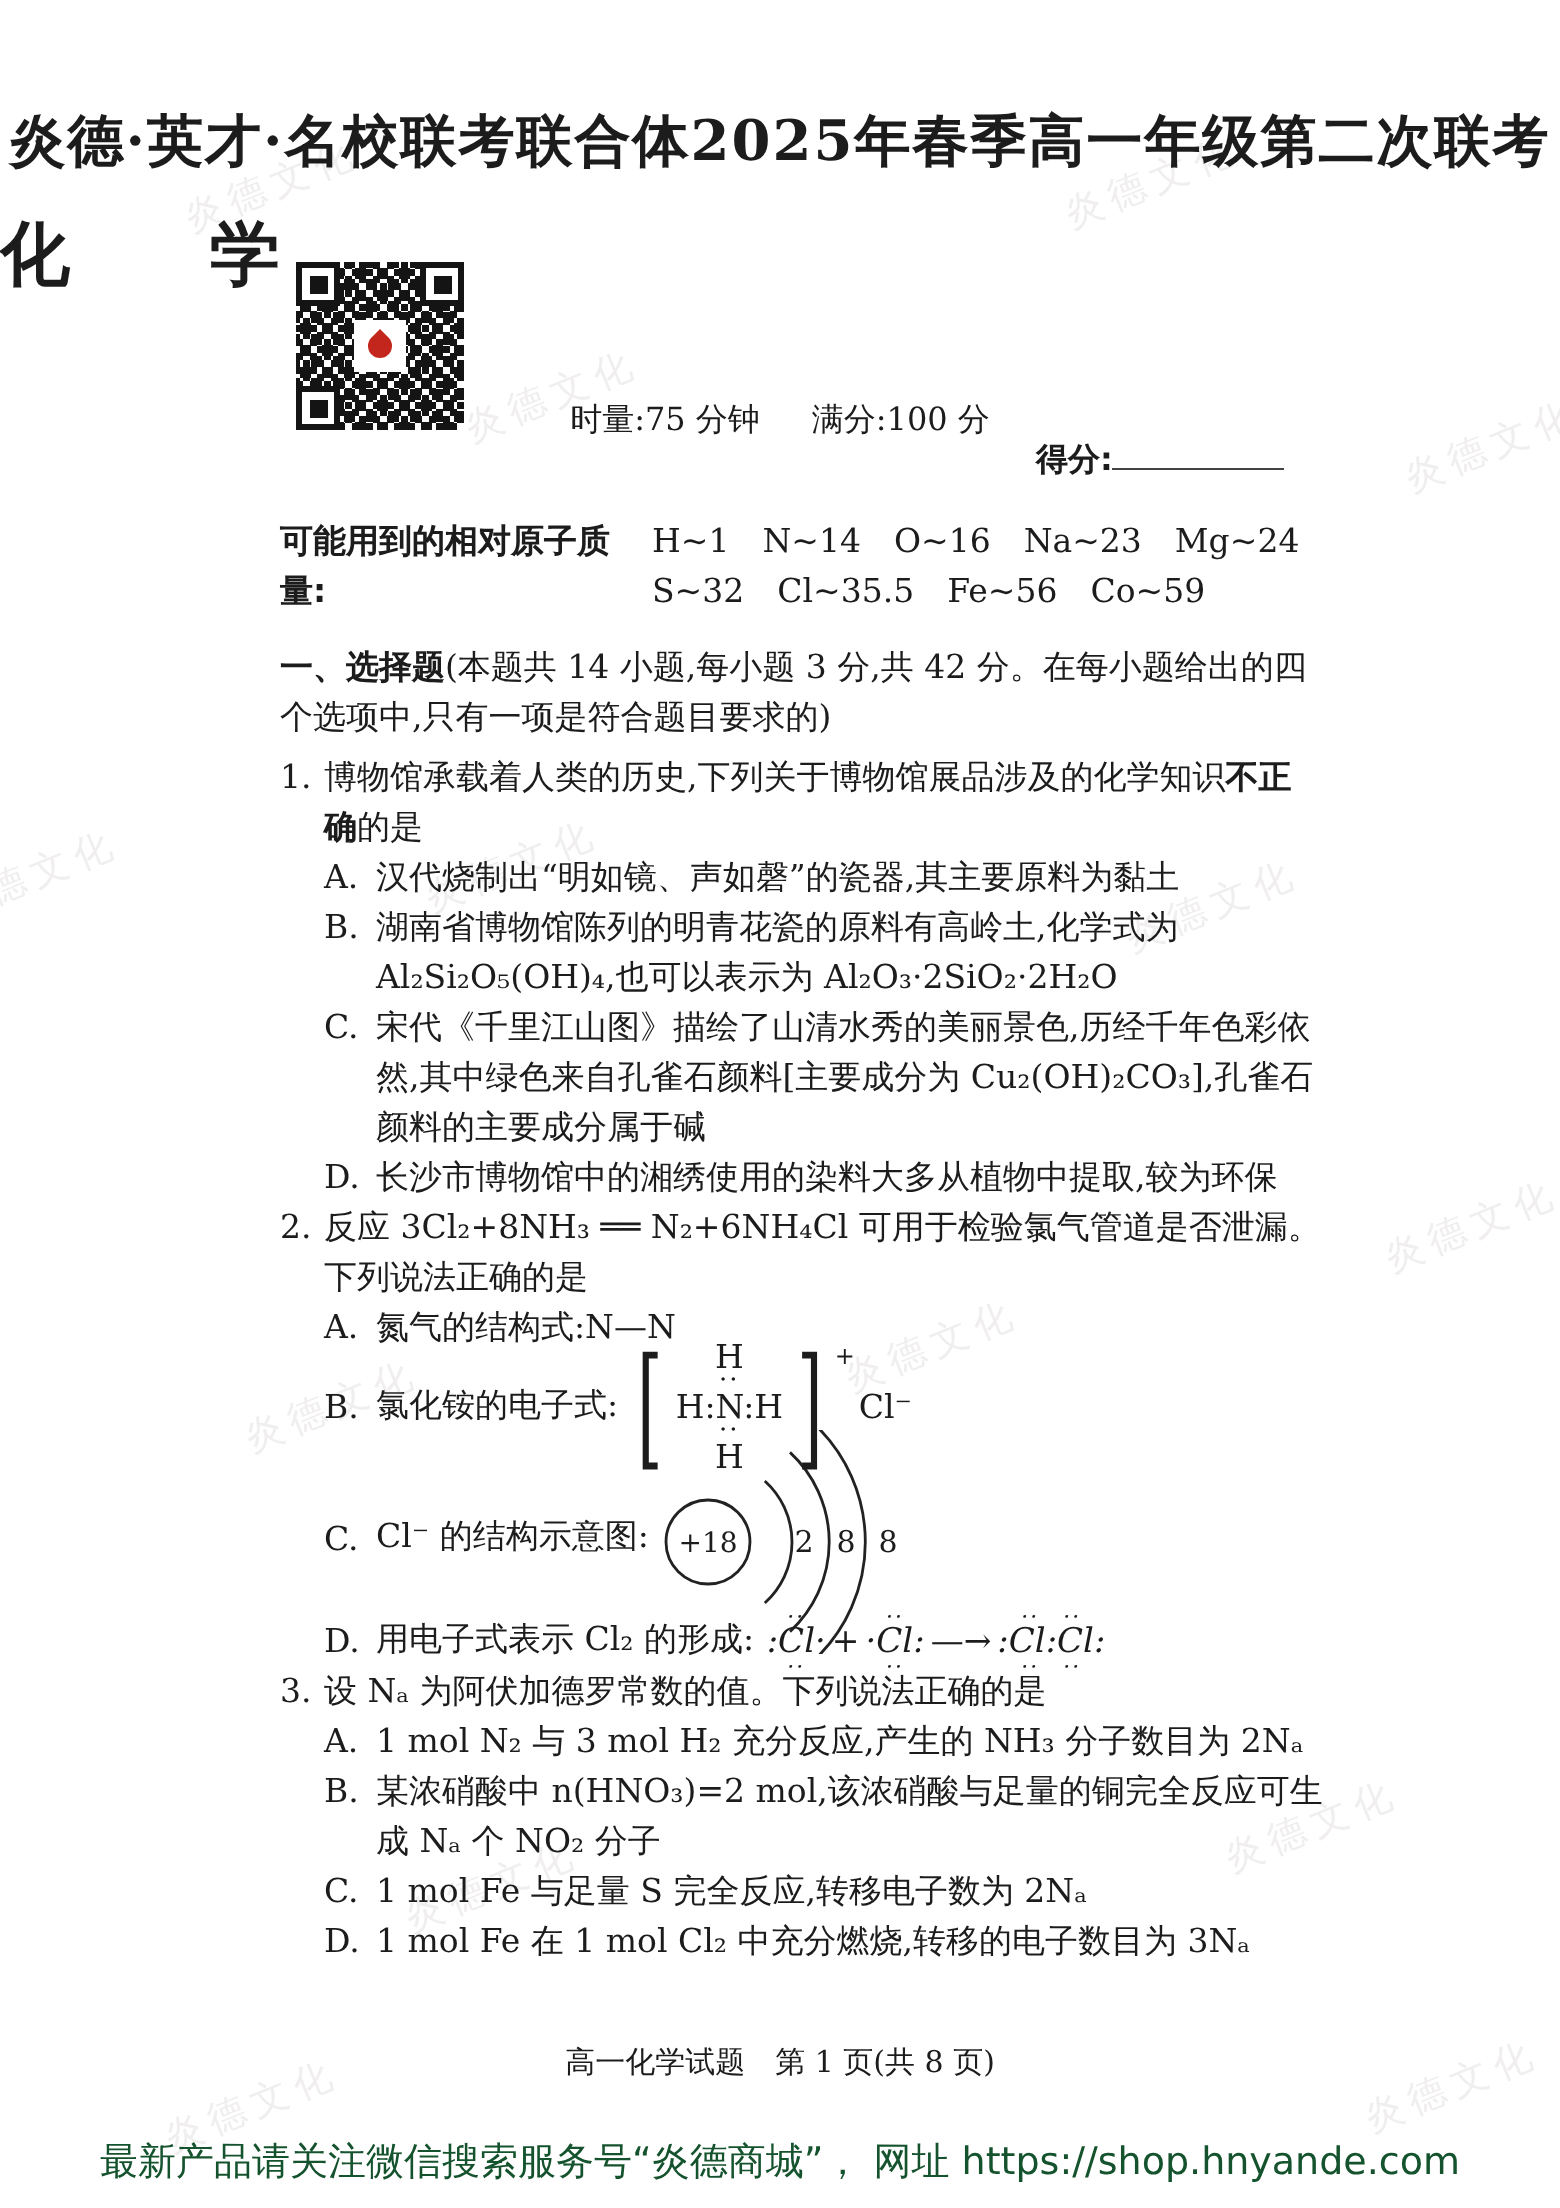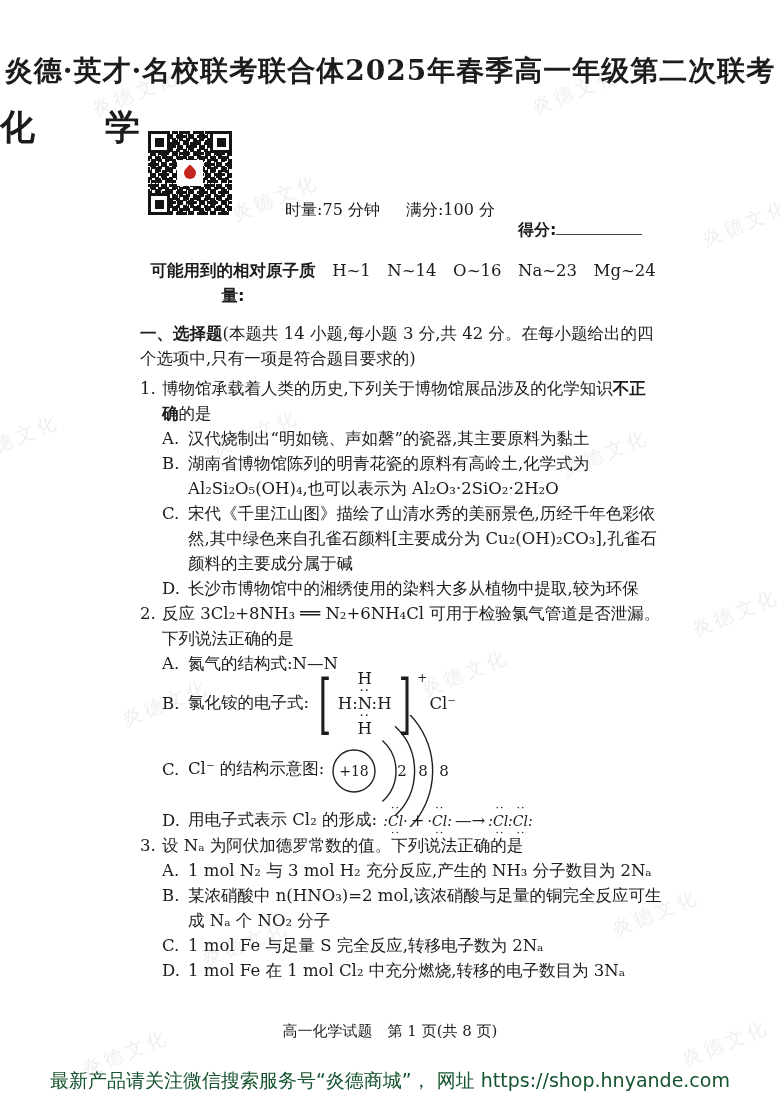--- a/index.html
+++ b/index.html
@@ -29,21 +29,21 @@
   .finder{position:absolute;width:16px;height:16px;border:3.5px solid #141414;background:#fff;}
   .finder::after{content:"";display:block;width:9px;height:9px;margin:3.5px;background:#141414;}
   .f-tl{left:0;top:0}.f-tr{right:0;top:0}.f-bl{left:0;bottom:0}
   .qr-center{position:absolute;left:29px;top:29px;width:26px;height:26px;background:#fff;
       display:flex;align-items:center;justify-content:center;}
   .flame{width:12px;height:12px;background:#c3261d;border-radius:0 50% 50% 50%;
       transform:rotate(45deg);}
   
   .content{position:absolute;left:140px;top:258px;width:522px;font-size:16.5px;line-height:25px;}
   .bold-hei{font-family:"DejaVu Sans","Liberation Sans",sans-serif;font-weight:700;}
-  .masses{display:flex;margin-bottom:13px;text-align:center;}
+  .masses{display:flex;margin-bottom:13px;}
   .masses .lbl{flex:0 0 186px;}
   .masses .vals{flex:1;}
   .section-head{margin-bottom:5px;}
   .kai{}
   .q{display:flex;}
   .q .qnum{flex:0 0 22px;}
   .q .qbody{flex:1;}
   .opt{display:flex;}
   .opt .olabel{flex:0 0 26px;}
   .opt .otext{flex:1;}
@@ -55,21 +55,21 @@
   .ef-dots{line-height:8px;font-size:13px;letter-spacing:1px;}
   .ef-br{font-size:66px;font-weight:300;line-height:60px;transform:scaleX(.5);}
   .ef-sup{align-self:flex-start;font-size:12px;line-height:12px;margin:2px 2px 0 0;}
   .ef-anion{font-size:16.5px;}
   
   .shell-svg{vertical-align:middle;margin:-16px 2px -20px 4px;}
   
   .stack{display:inline-flex;flex-direction:column;align-items:center;vertical-align:middle;
       margin:-4px 1px;}
   .stack .sd{font-size:11px;line-height:7px;letter-spacing:1px;white-space:pre;}
-  .stack .sm{font-size:14px;line-height:18px;}
+  .stack .sm{font-size:17px;line-height:18px;}
   .opsym{vertical-align:middle;margin:0 2px;}
   
   .page-footer{position:absolute;left:0;top:1022px;width:780px;text-align:center;font-size:15px;}
   .banner{position:absolute;left:0;top:1068px;width:780px;text-align:center;font-size:19px;
       color:#14532d;font-family:"DejaVu Sans","Liberation Sans",sans-serif;}
 </style>
 </head>
 <body>
 
 <div class="page">
@@ -111,20 +111,21 @@
       <span>得分:</span><span class="score-blank"></span>
     </div>
   </div>
 
   <div class="content">
 
     <div class="masses">
       <div class="lbl bold-hei">可能用到的相对原子质量:</div>
       <div class="vals">
         <div>H~1　N~14　O~16　Na~23　Mg~24</div>
+        <div>S~32　Cl~35.5　Fe~56　Co~59</div>
       </div>
     </div>
 
     <div class="section-head">
       <span class="bold-hei">一、选择题</span><span class="kai">(本题共 14 小题,每小题 3 分,共 42 分。在每小题给出的四个选项中,只有一项是符合题目要求的)</span>
     </div>
 
     <div class="q">
       <div class="qnum">1.</div>
       <div class="qbody">

